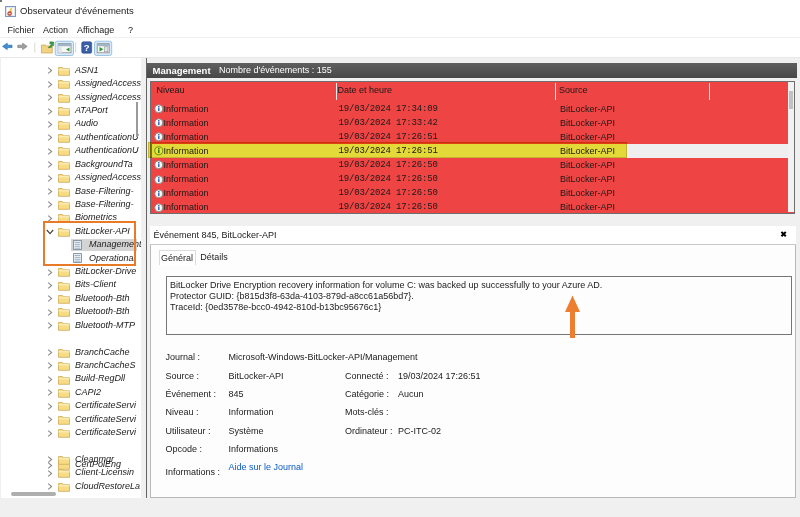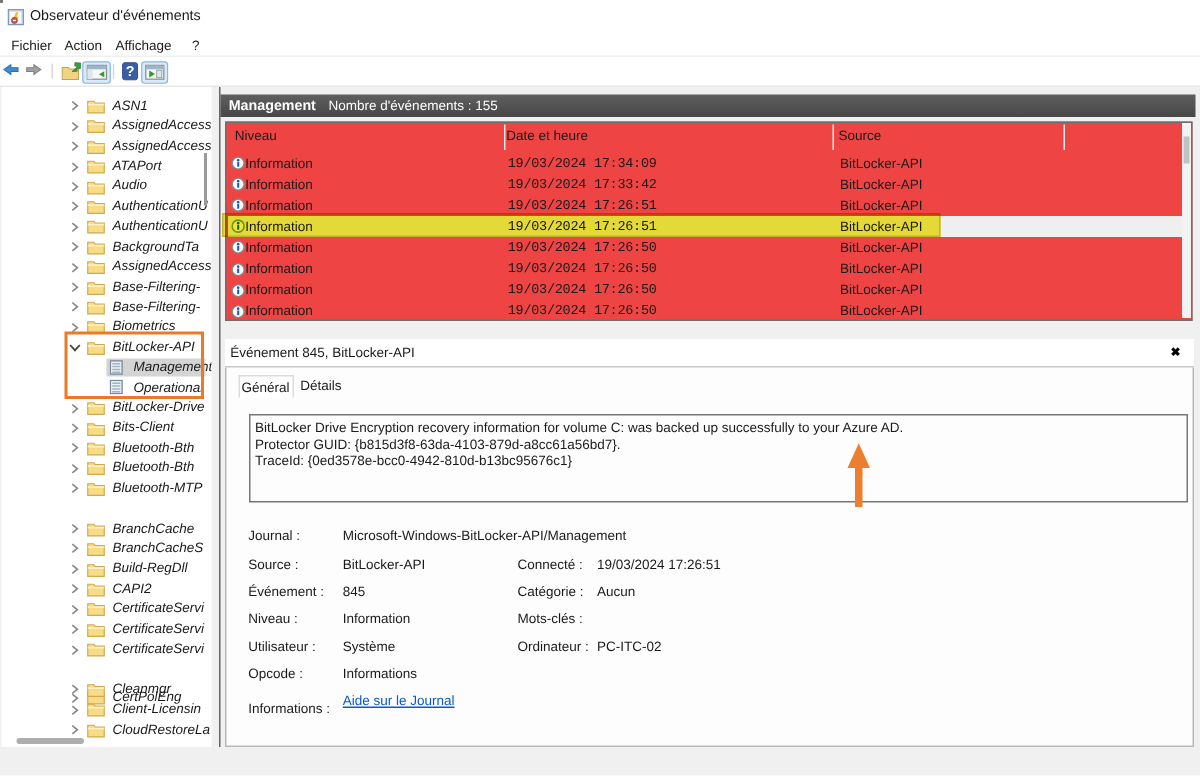--- a/index.html
+++ b/index.html
@@ -50,21 +50,21 @@
 
 #tbox{left:166px;top:276.2px;width:626px;height:58.5px;border:1px solid #767676;box-sizing:border-box;background:#fdfdfd;line-height:10.7px;font-size:9px;}
 #tbox .in{position:absolute;left:3px;top:3px;}
 
 #arrow{left:560px;top:294.5px;width:25px;height:44px;z-index:6;}
 
 .fl{position:absolute;left:165.5px;white-space:nowrap;}
 .fv{position:absolute;left:228.5px;white-space:nowrap;}
 .fl2{position:absolute;left:345px;white-space:nowrap;}
 .fv2{position:absolute;left:398px;white-space:nowrap;}
-a.lnk{color:#0a5bc4;text-decoration:underline;}
+a.lnk{color:#0a5bc4;}
 
 #obox{left:42.5px;top:220.5px;width:93px;height:45px;border:2.8px solid #e87a28;box-sizing:border-box;z-index:7;}
 #statusline{left:0;top:497.5px;width:800px;height:19.5px;background:#f0f0f0;}
 </style>
 </head>
 <body>
 <div id="win">
   <div class="abs" id="topcorner"></div>
   <svg class="abs" style="left:5px;top:5.5px" width="11" height="11" viewBox="0 0 11 11">
     <rect x="0.5" y="0.5" width="10" height="10" fill="#f4f7fb" stroke="#7e99c0"></rect>

